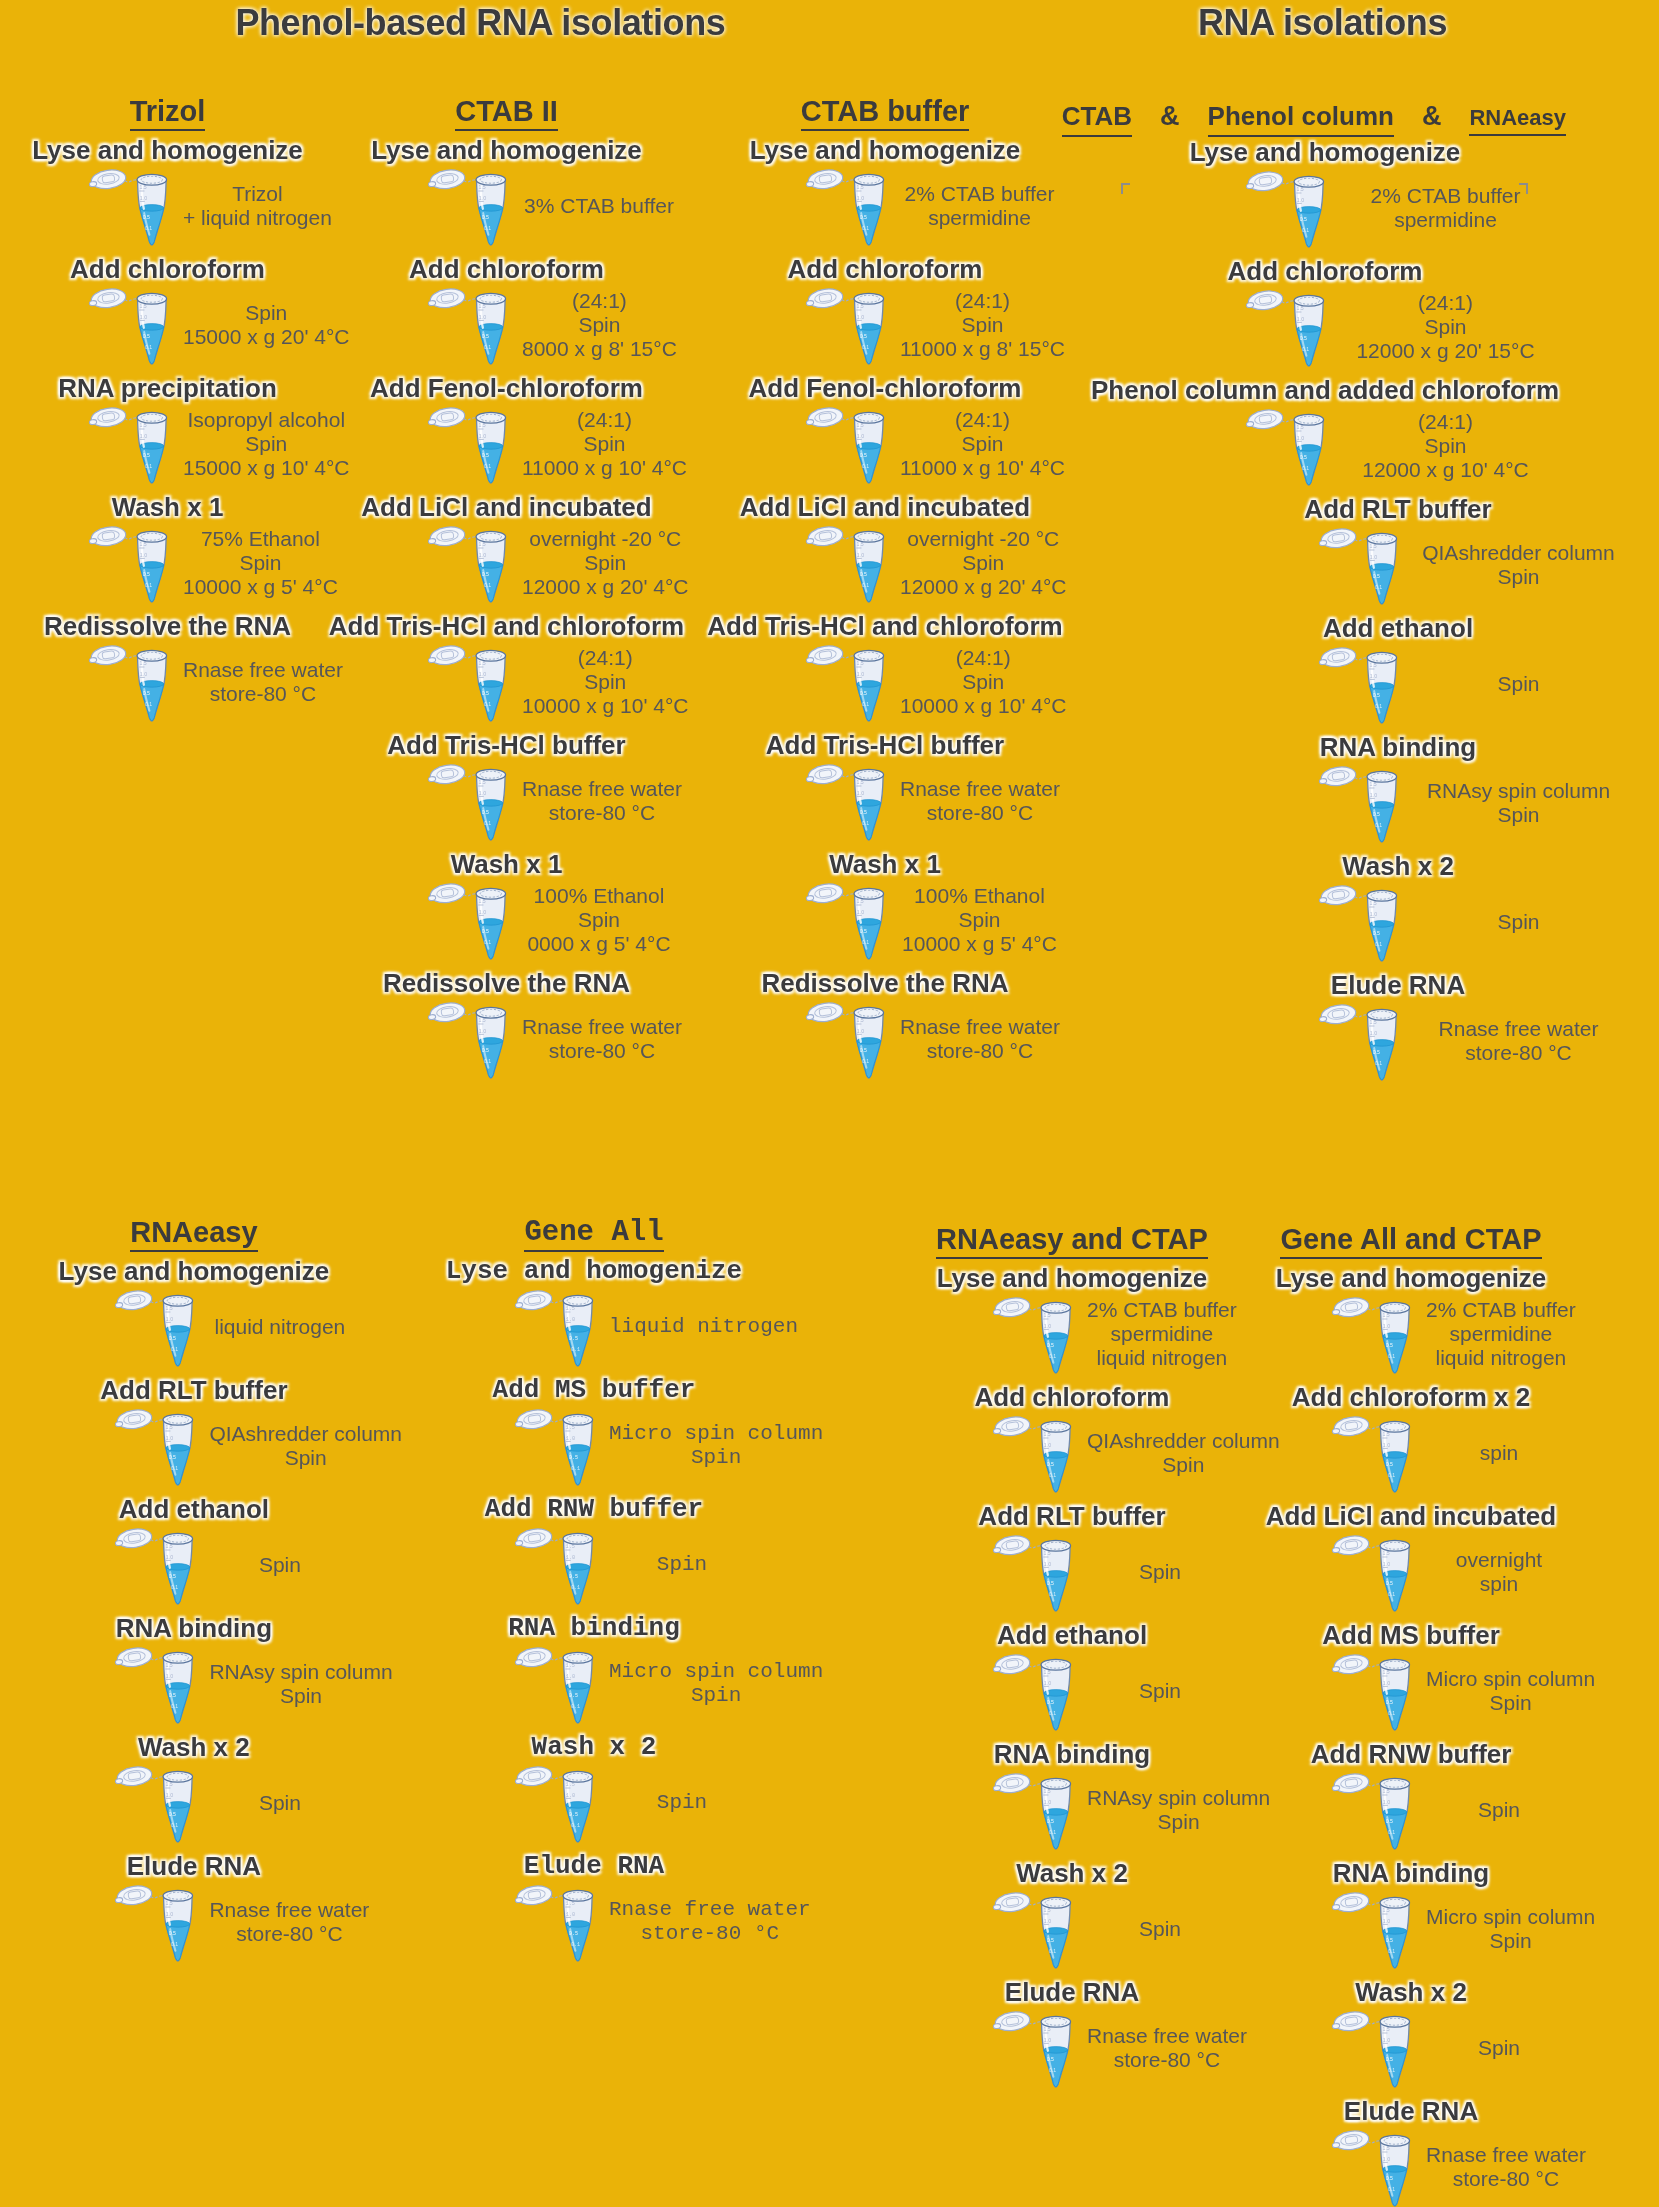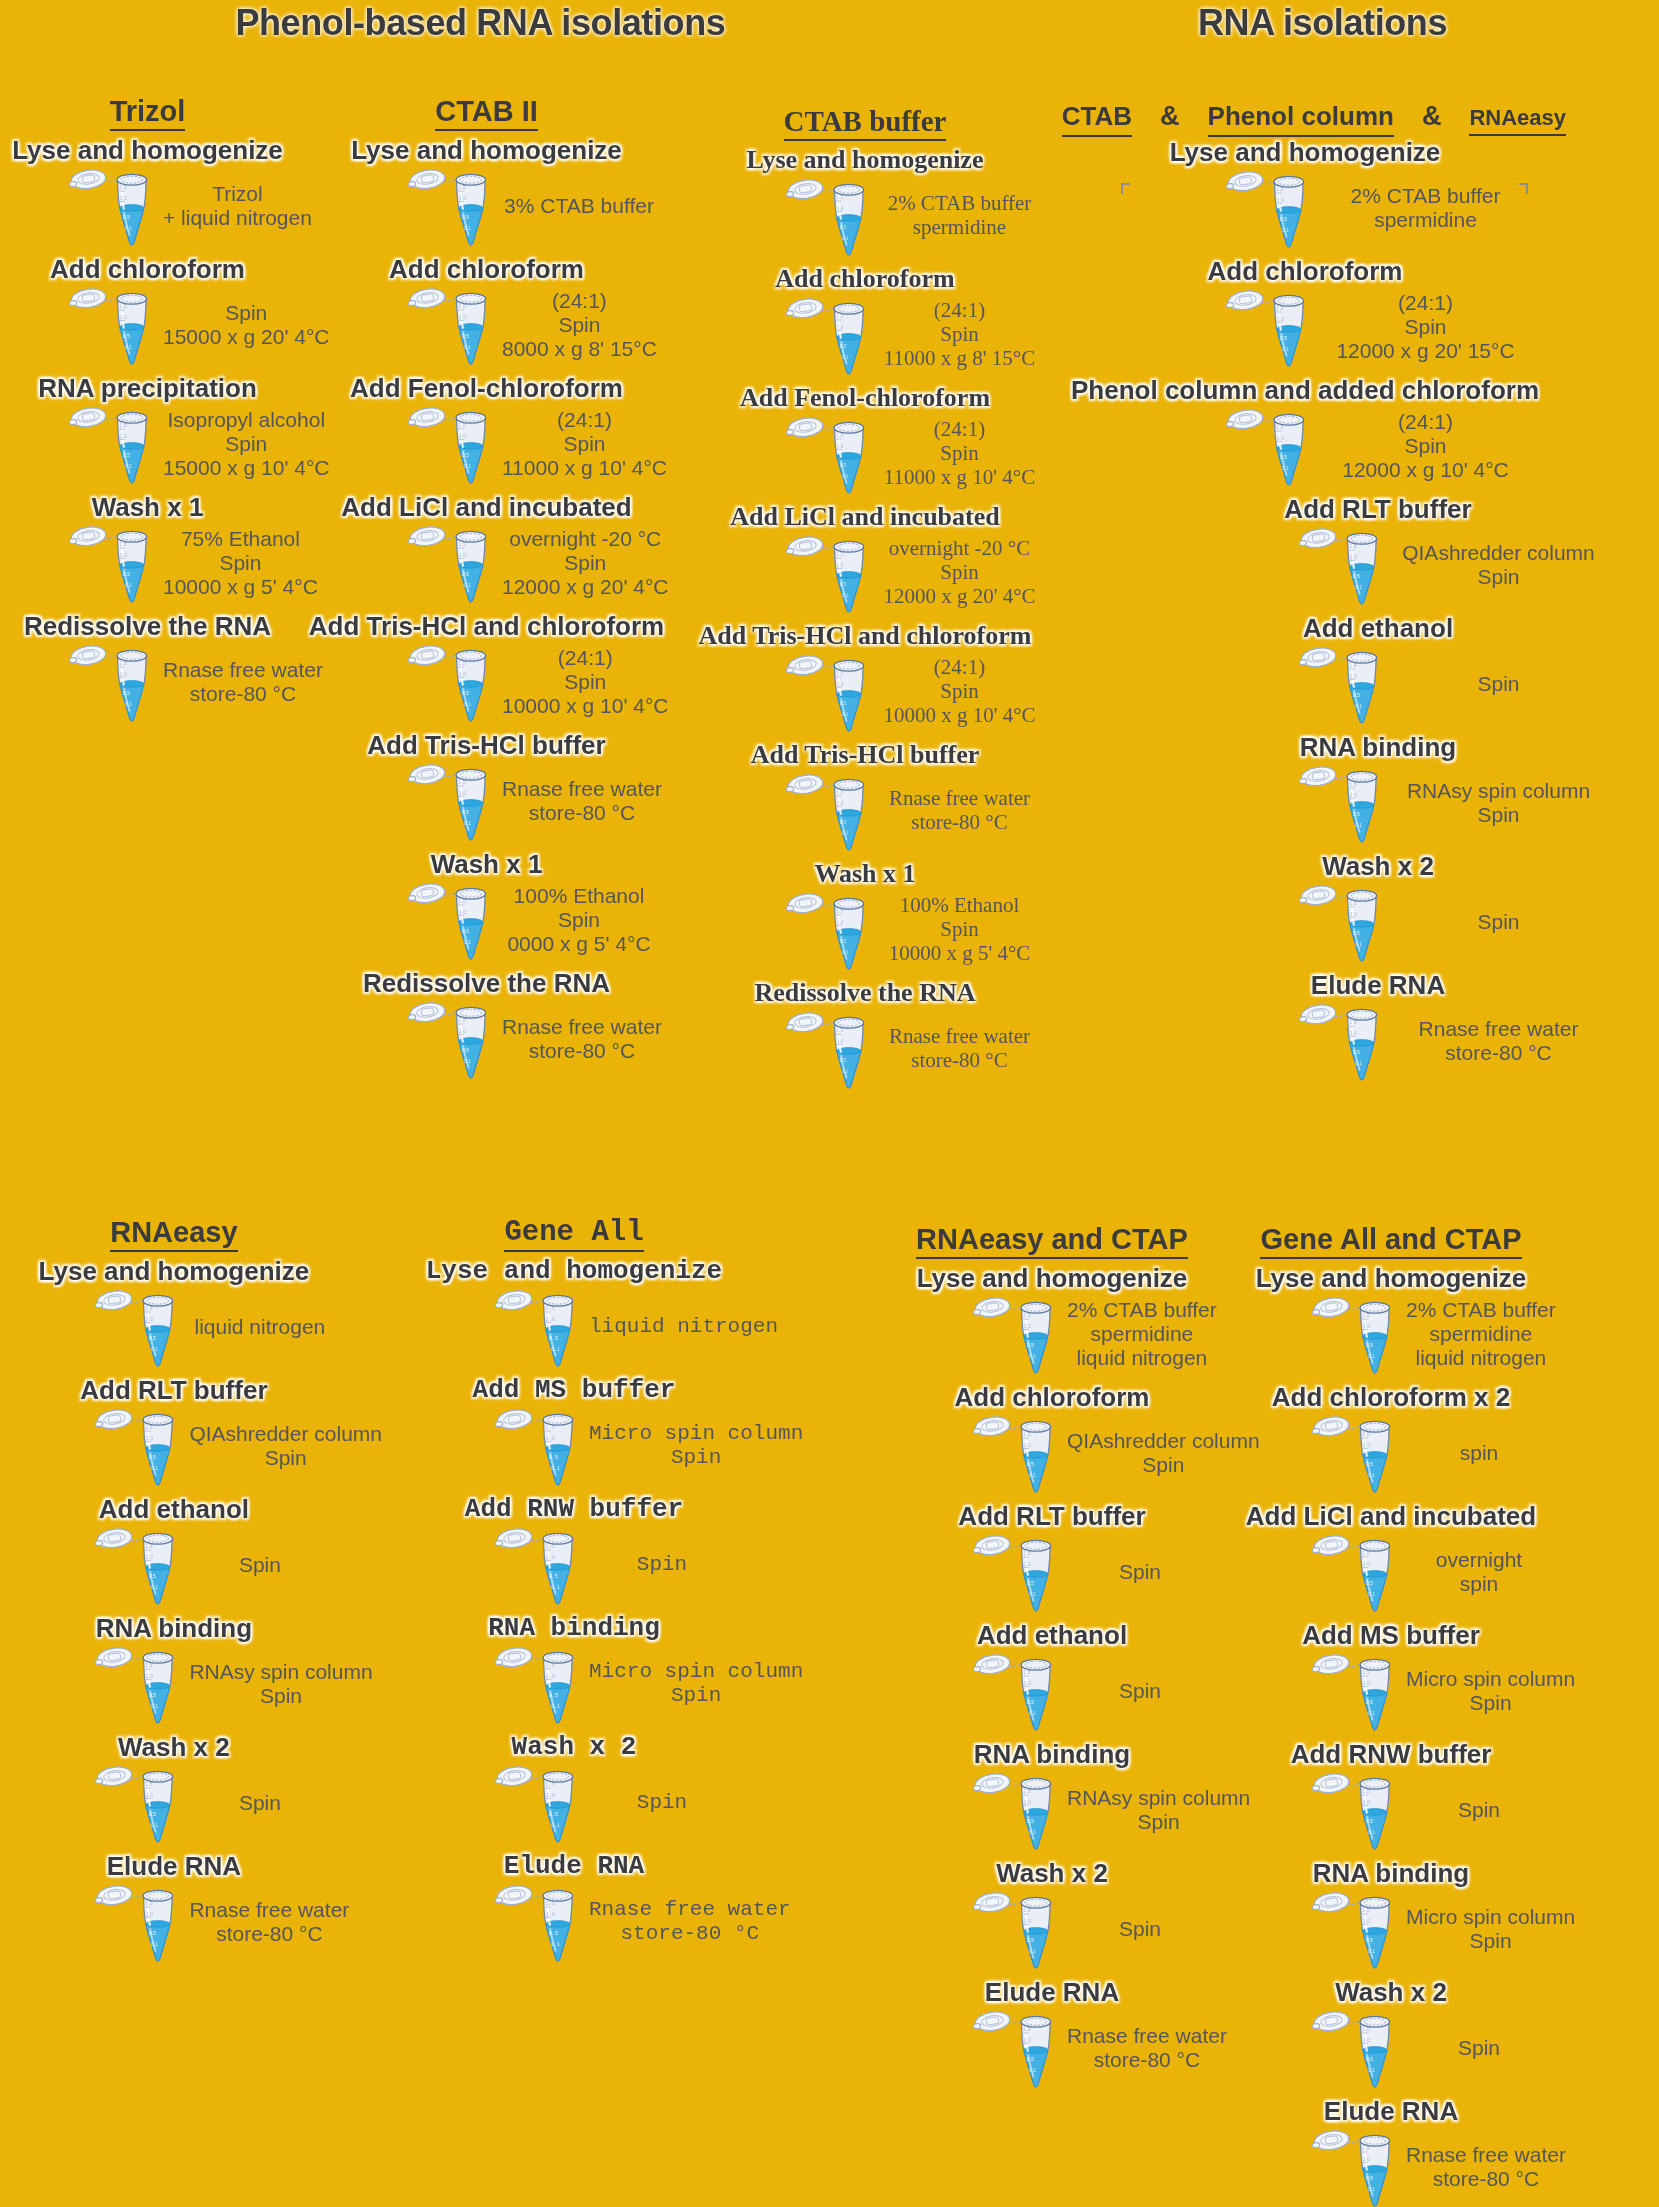--- a/index.html
+++ b/index.html
@@ -1,21 +1,21 @@
 <!DOCTYPE html>
 <html style="font-size:14px"><head>
 <meta charset="utf-8">
 <style>
   html,body{margin:0;padding:0;background:#fff;}
   #page{position:relative;width:1659px;height:2207px;background:#eab308;overflow:hidden;
         font-family:"Liberation Sans",sans-serif;color:#3c3c3e;}
   .sec-title{position:absolute;display:flex;flex-direction:column;align-items:center;
         font-weight:bold;font-size:36px;line-height:1.06;color:#3b3b3d;letter-spacing:-0.4px;
         text-shadow:0 0 4.3px #fff,0 0 4.3px #fff;}
-  .column{position:absolute;}
+  .column{position:absolute;padding-left:20px;}
   .col-header{height:40px;display:flex;justify-content:center;align-items:flex-start;
         font-weight:bold;font-size:29px;line-height:1.0;color:#3b3b3d;white-space:nowrap;}
   .u{border-bottom:2.6px solid #3b3b3d;padding-bottom:2.6px;}
   .subheader{position:absolute;display:flex;justify-content:flex-end;align-items:baseline;gap:28px;
         font-weight:bold;color:#3b3b3d;white-space:nowrap;}
   .subheader .m-lg{font-size:26px;}
   .subheader .m-sm{font-size:22px;}
   .subheader .amp{font-size:27px;}
   .step{height:119px;}
   .step.shifted{position:relative;left:73px;}
@@ -484,21 +484,21 @@
             </svg>
             <div class="note">
               <div>Rnase free water</div>
               <div>store-80 °C</div>
             </div>
           </div>
         </div>
       </div>
   </div>
 
-  <div class="column" style="left:691px;top:107px;width:348px;font-family:Liberation Serif, serif;--ml:92px;">
+  <div class="column" style="left:691px;top:97px;width:348px;--ml:92px;">
     <div class="col-header">
       <span class="u">CTAB buffer</span>
     </div>
     <div>
         <div class="step">
           <div class="step-title">
             <span>Lyse and homogenize</span>
           </div>
           <div class="step-row">
             <svg class="tube" width="97" height="87" viewBox="0 0 112 100">

